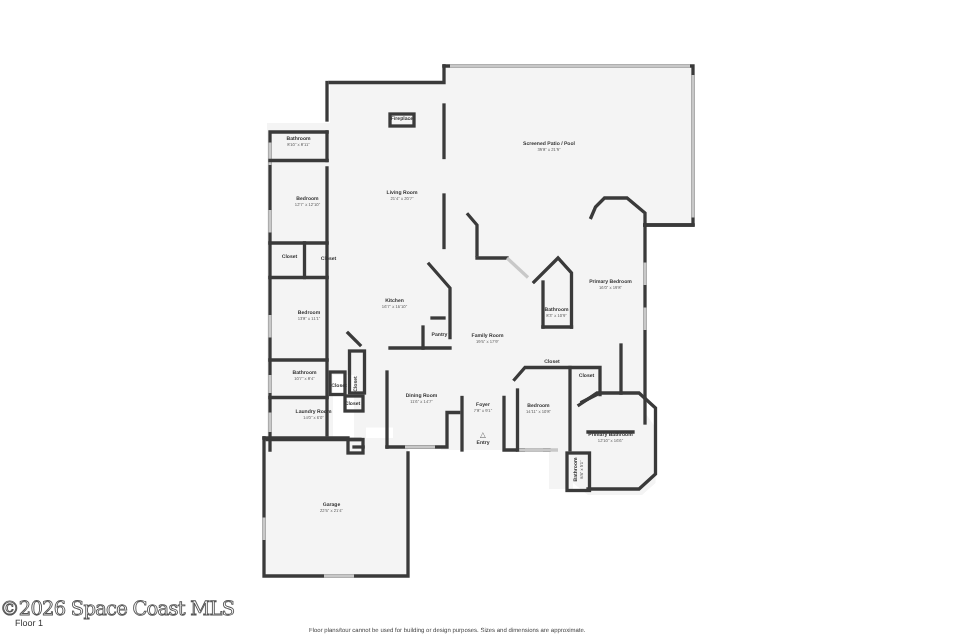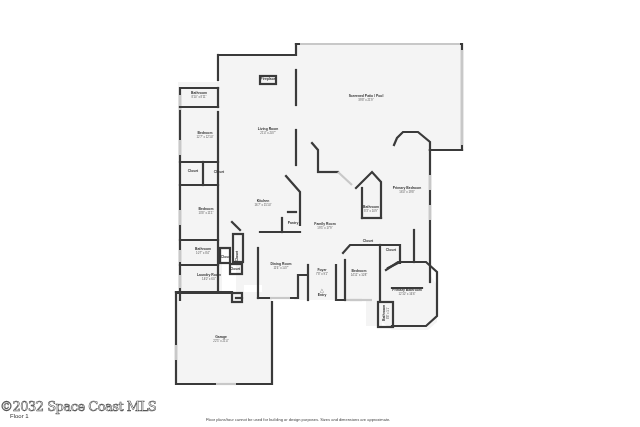--- a/index.html
+++ b/index.html
@@ -203,15 +203,15 @@
   </div>
 <div class="lbl" style="left:407px;top:292px;">
     <span class="n">Primary Bathroom</span>
     <span class="d">12'10" x 16'6"</span>
   </div>
 <div class="lbl vert" style="left:386px;top:313px;">
     <span class="n">Bathroom</span>
     <span class="d">8'8" x 5'1"</span>
   </div>
 
-<div class="watermark">©2032 Space Coast MLS</div>
+<div class="watermark">©2026 Space Coast MLS</div>
 <div class="footer-floor">Floor 1</div>
 <div class="footer-note">Floor plans/tour cannot be used for building or design purposes. Sizes and dimensions are approximate.</div>
 
 </body></html>

